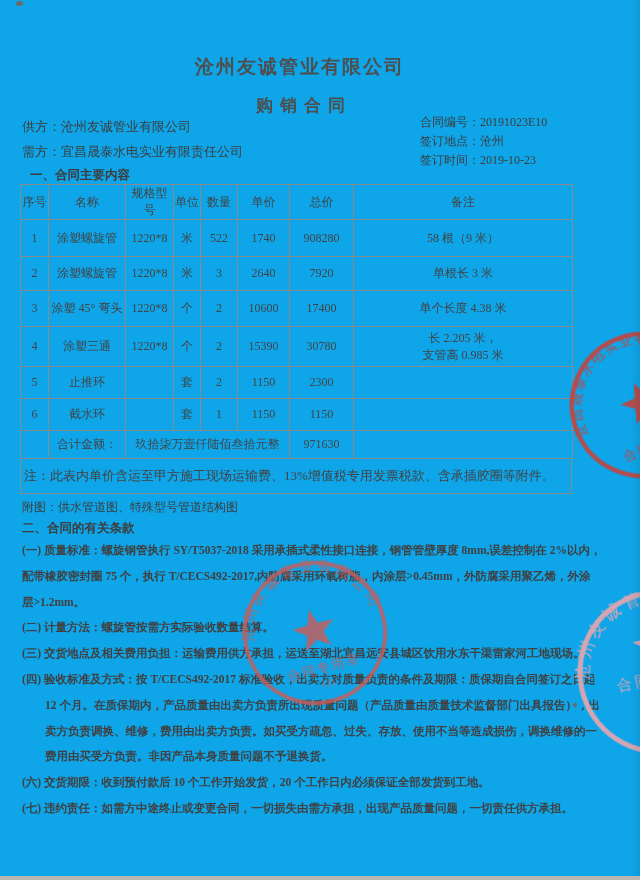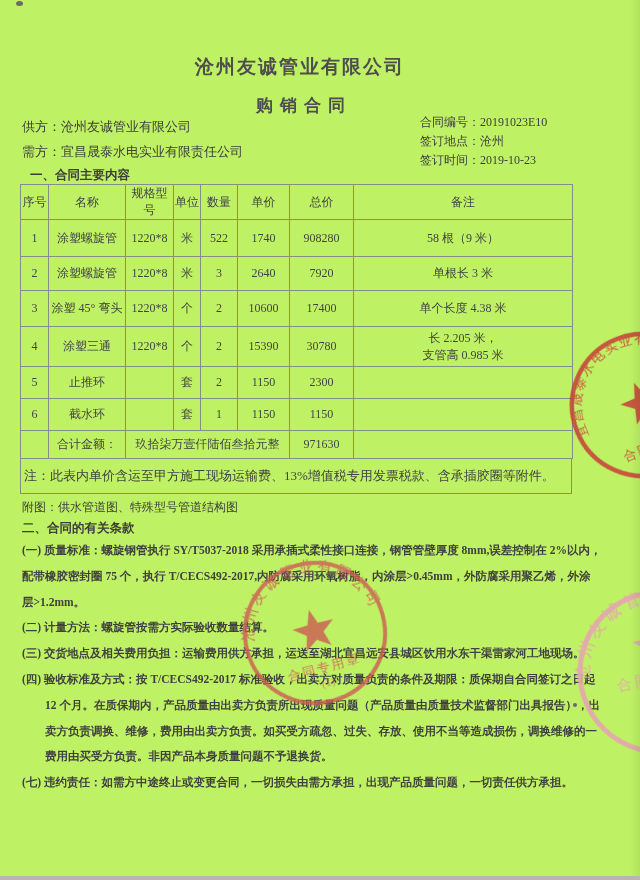--- a/index.html
+++ b/index.html
@@ -1,18 +1,18 @@
 <!DOCTYPE html>
 <html><head>
 <meta charset="utf-8">
 <style>
   html,body{margin:0;padding:0;background:#e9e7e4;}
   .page{
     position:relative;width:640px;height:880px;margin:0 auto;
-    background:#bef264;overflow:hidden;
+    background:#0ea5e9;overflow:hidden;
     font-family:"Liberation Serif","DejaVu Serif",serif;
     color:#3d3d3d;
   }
   .right-shade{position:absolute;right:0;top:0;width:10px;height:100%;
     background:linear-gradient(to right,rgba(0,0,0,0),rgba(0,0,0,0.07));}
   .bottom-edge{position:absolute;left:0;bottom:0;width:100%;height:4px;background:#b9b5b0;}
   .speck{position:absolute;background:#6a6a6a;border-radius:50%;}
 
   .company-title{position:absolute;top:54px;left:0;width:600px;text-align:center;
     margin:0;font-size:19px;font-weight:700;letter-spacing:2px;color:#4e4e4e;}
@@ -177,20 +177,21 @@
   <div class="clauses">
     <p>(一) 质量标准：螺旋钢管执行 SY/T5037-2018 采用承插式柔性接口连接，钢管管壁厚度 8mm,误差控制在 2%以内，
 配带橡胶密封圈 75 个，执行 T/CECS492-2017,内防腐采用环氧树脂，内涂层&gt;0.45mm，外防腐采用聚乙烯，外涂
 层&gt;1.2mm。</p>
     <p>(二) 计量方法：螺旋管按需方实际验收数量结算。</p>
     <p>(三) 交货地点及相关费用负担：运输费用供方承担，运送至湖北宜昌远安县城区饮用水东干渠雷家河工地现场。</p>
     <p>(四) 验收标准及方式：按 T/CECS492-2017 标准验收，出卖方对质量负责的条件及期限：质保期自合同签订之日起
 　　12 个月。在质保期内，产品质量由出卖方负责所出现质量问题（产品质量由质量技术监督部门出具报告），出
 　　卖方负责调换、维修，费用由出卖方负责。如买受方疏忽、过失、存放、使用不当等造成损伤，调换维修的一
 　　费用由买受方负责。非因产品本身质量问题不予退换货。</p>
+    <p>(六) 交货期限：收到预付款后 10 个工作开始发货，20 个工作日内必须保证全部发货到工地。</p>
     <p>(七) 违约责任：如需方中途终止或变更合同，一切损失由需方承担，出现产品质量问题，一切责任供方承担。</p>
   </div>
 
   <svg class="seal seal-a" width="160" height="160" viewBox="0 0 160 160">
     <circle cx="80" cy="80" r="71" fill="none" class="sa" stroke-width="4.5"></circle>
     <path id="arcA" d="M 22,102 A 62,62 0 1 1 138,102" fill="none"></path>
     <text class="sa-f" font-size="13.5" letter-spacing="1.5">
       <textPath href="#arcA" startOffset="50%" text-anchor="middle">宜昌晟泰水电实业有限责任公司</textPath>
     </text>
     <polygon class="sa-f" points="80,56 85.3,70.7 100.9,71.2 88.6,80.8 92.9,95.8 80,87 67.1,95.8 71.4,80.8 59.1,71.2 74.7,70.7"></polygon>

